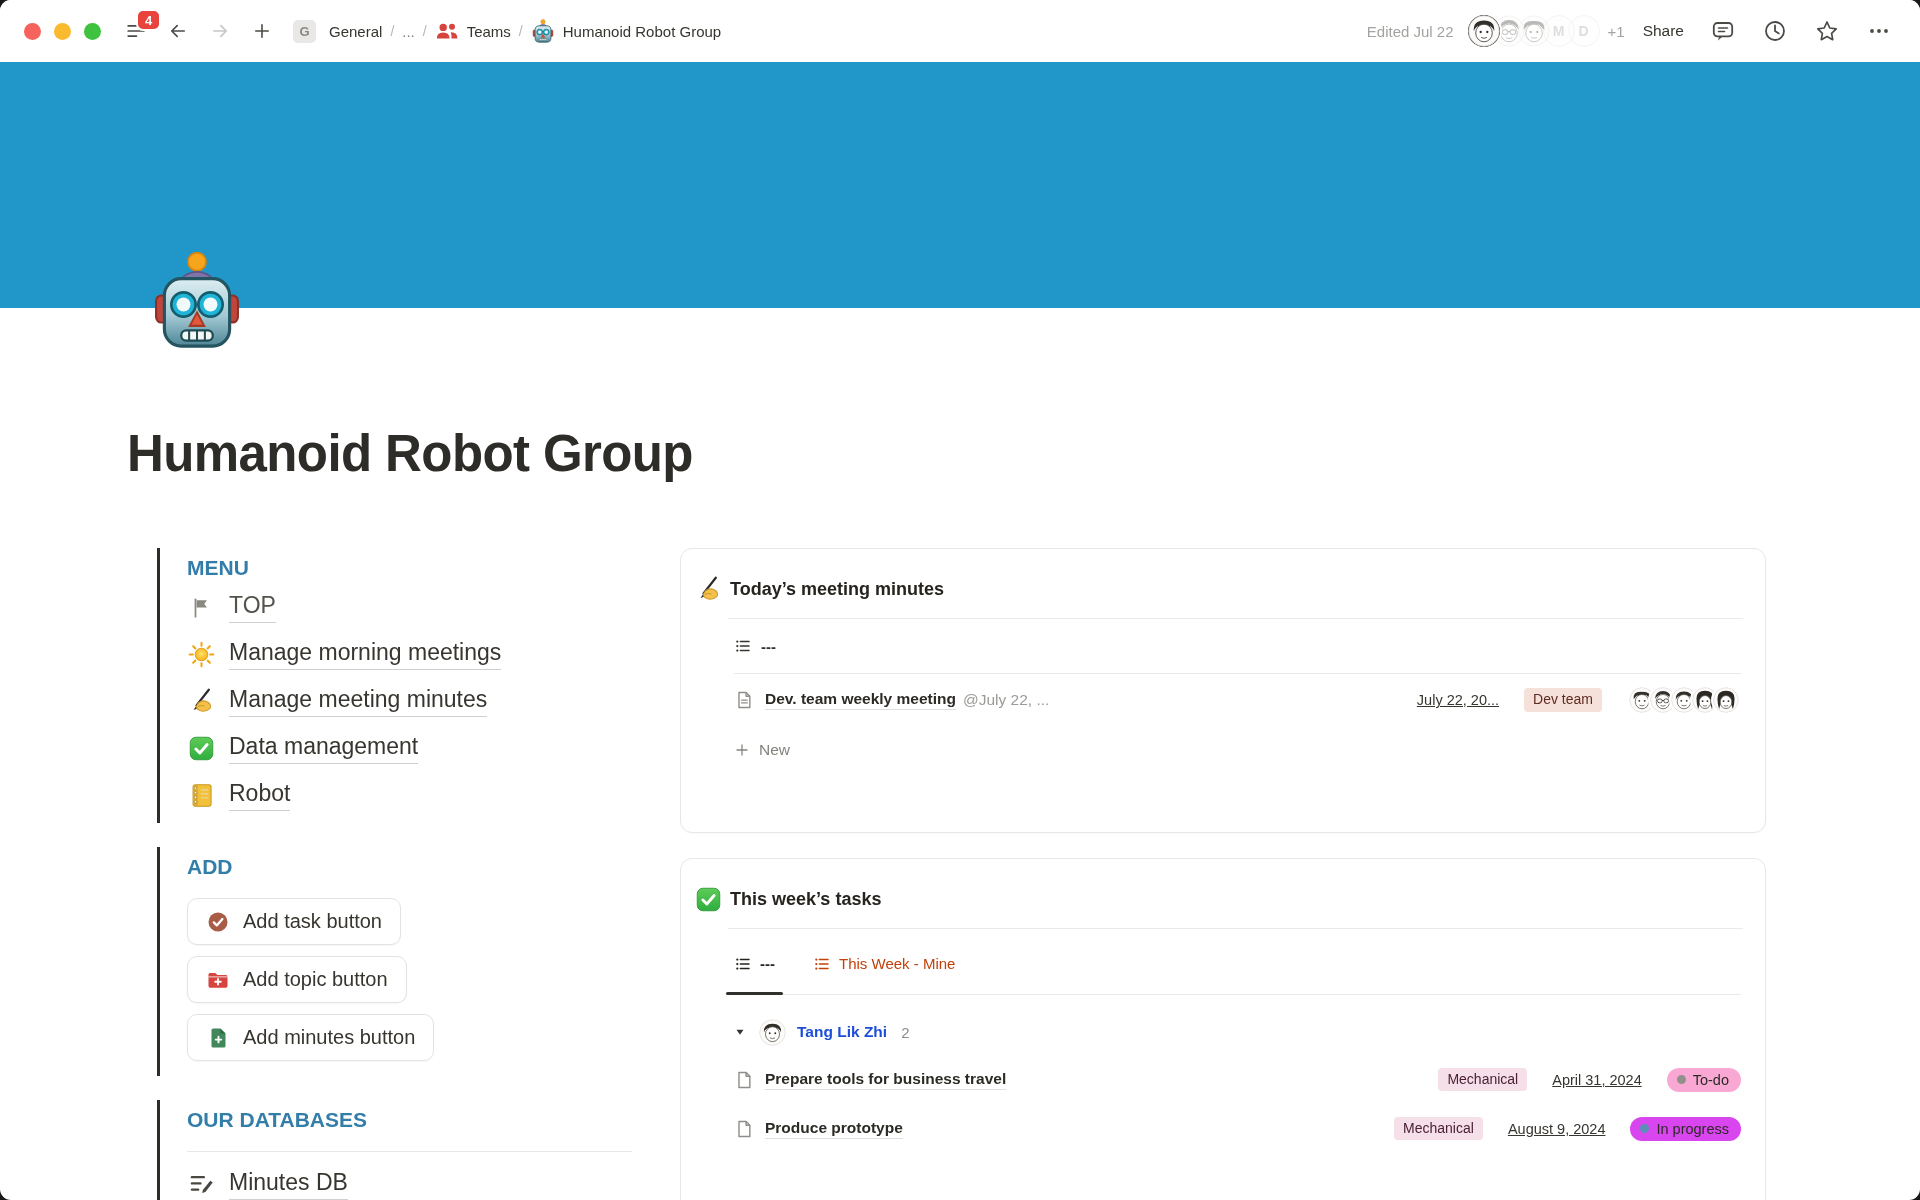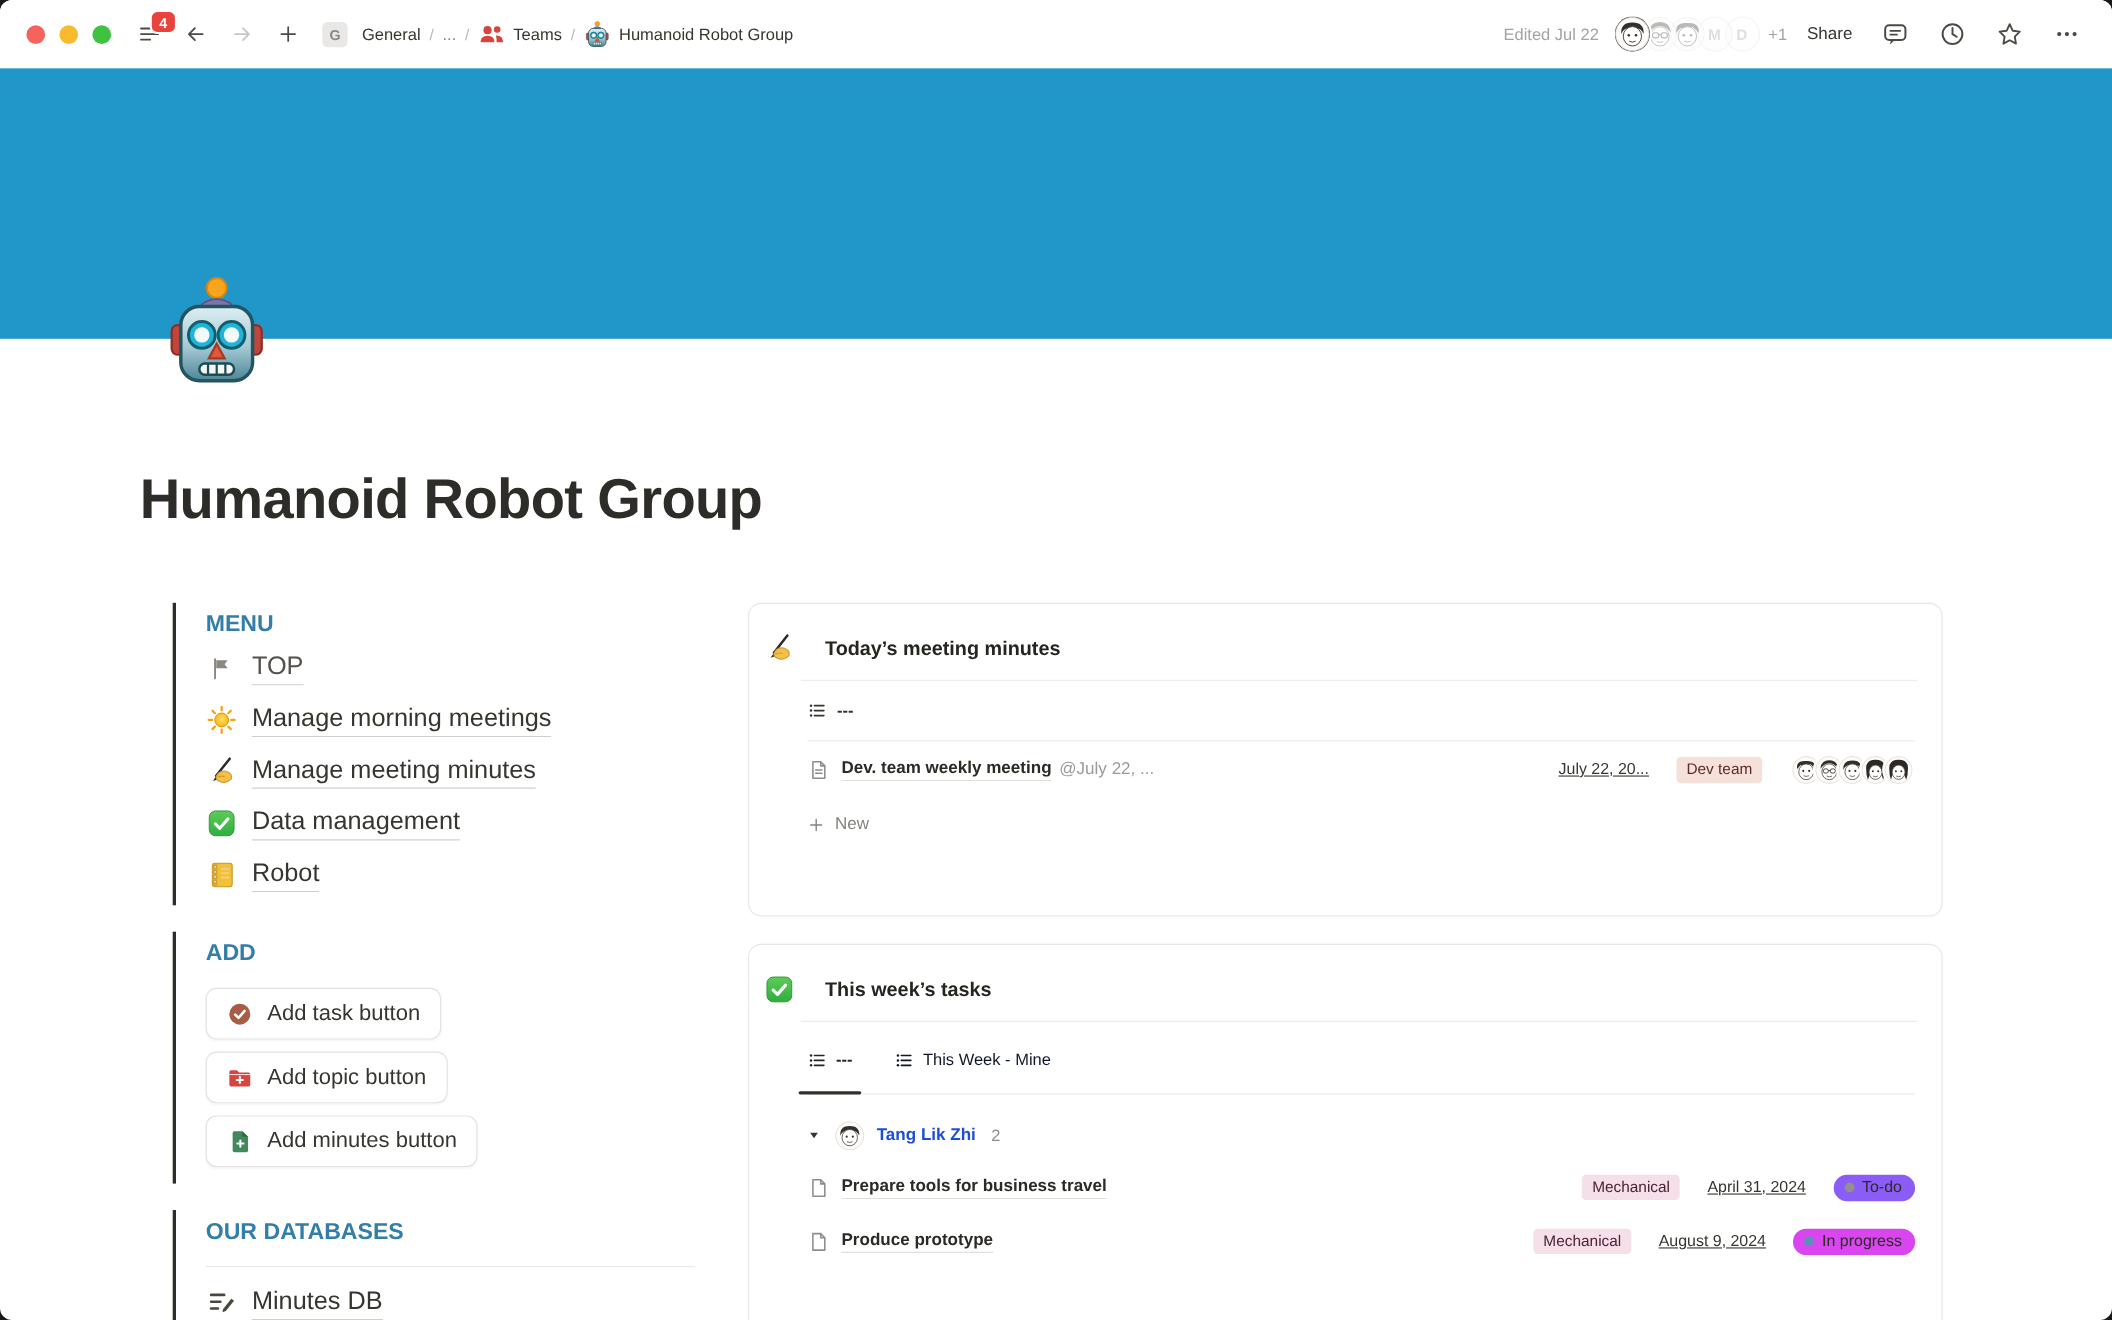--- a/index.html
+++ b/index.html
@@ -58,47 +58,47 @@
   .menu-item.top-item { color:#55524c; }
   .btn-wrap { margin-top:15px; }
   .add-btn { display:inline-flex; align-items:center; gap:13px; height:47px; padding:0 18px; border:1px solid #e4e3e1; border-radius:10px; background:#fff; box-shadow:0 1px 2px rgba(15,15,15,.04); font-size:20px; color:#37352f; margin-bottom:11px; }
   .add-btn svg { width:24px; height:24px; }
   .db-divider { border:none; border-top:1px solid #e9e8e6; margin:15px 0 9px; }
 
   
   .card { position:absolute; left:680px; width:1086px; background:#fff; border:1px solid #e8e7e5; border-radius:12px; box-shadow:0 1px 2px rgba(15,15,15,.02); overflow:hidden; }
   #card-minutes { top:548px; height:285px; }
   #card-tasks { top:858px; height:430px; }
-  .card-head { display:flex; align-items:center; gap:28px; padding:27px 24px 0 14px; }
+  .card-head { display:flex; align-items:center; gap:8px; padding:27px 24px 0 14px; }
   .emoji-lg { width:27px; height:27px; flex:none; }
   .card-title { font-size:18px; font-weight:700; color:#26241f; }
   .card-rule { border:none; border-top:1px solid #ebeae8; margin:15px 22px 0 47px; }
   .card-body { padding:0 24px 0 53px; }
 
   .view-row { display:flex; align-items:center; gap:9px; height:55px; border-bottom:1px solid #ebeae8; color:#32302c; font-size:15px; font-weight:600; }
   .view-row svg { color:#37352f; }
 
   .tabs-row { display:flex; align-items:center; gap:12px; height:66px; border-bottom:1px solid #ebeae8; padding-top:4px; }
-  .tab { position:relative; display:flex; align-items:center; gap:8px; font-size:15px; color:#0f172a; padding:0 8px; height:100%; margin-left:-8px; }
+  .tab { position:relative; display:flex; align-items:center; gap:8px; font-size:15px; color:#c2410c; padding:0 8px; height:100%; margin-left:-8px; }
   .tab + .tab { margin-left:10px; }
   .tab.active { color:#26241f; font-weight:600; }
   .tab.active::after { content:""; position:absolute; left:0; right:0; bottom:-1px; height:3px; background:#32302c; border-radius:2px; }
 
   .m-row { display:flex; align-items:center; height:52px; font-size:15.5px; }
   .rowicon { color:#8f8d89; margin-right:11px; flex:none; }
   .row-title { font-weight:600; color:#2c2a25; border-bottom:1px solid rgba(55,53,47,.16); padding-bottom:1px; white-space:nowrap; }
   .mention { color:#9b9a97; margin-left:7px; white-space:nowrap; }
   .props { margin-left:auto; display:flex; align-items:center; gap:25px; }
   .rdate { font-size:14.5px; color:#37352f; white-space:nowrap;text-decoration:underline; }
   .tag { font-size:14px; padding:3px 9px; border-radius:4px; line-height:1.25; white-space:nowrap;text-align:center; }
   .tag.red { background:#f6e1da; color:#5d2b22; }
   .tag.pink { background:#f5dfe8; color:#4a2136; }
   .pill { display:inline-flex; align-items:center; gap:7px; font-size:14.5px; padding:4px 12px 4px 10px; border-radius:999px; color:#2c2a26; white-space:nowrap; }
   .pill .dot { width:9px; height:9px; border-radius:50%; }
-  .pill.todo { background:#8b5cf6; } .pill.todo .dot { background:#91908c; }
+  .pill.todo { background:#f9a8d4; } .pill.todo .dot { background:#91908c; }
   .pill.inprog { background:#d946ef; } .pill.inprog .dot { background:#5a90b8; }
   .av-s { width:30px; height:30px; border-radius:50%; margin-left:-9px; border:2px solid #fff; background:#fff; overflow:hidden; flex:none; }
   .av-s:first-child { margin-left:0; }
   .av-s svg { width:100%; height:100%; }
   .flip svg { transform:scaleX(-1); }
   .new-row { display:flex; align-items:center; gap:9px; height:48px; color:#85837e; font-size:15.5px; }
 
   .group-row { display:flex; align-items:center; margin-top:14px; height:46px; }
   .disclosure { width:12px; height:12px; color:#37352f; margin-right:13px; flex:none; }
   .gr-av { width:27px; height:27px; border-radius:50%; overflow:hidden; margin-right:11px; flex:none; }

